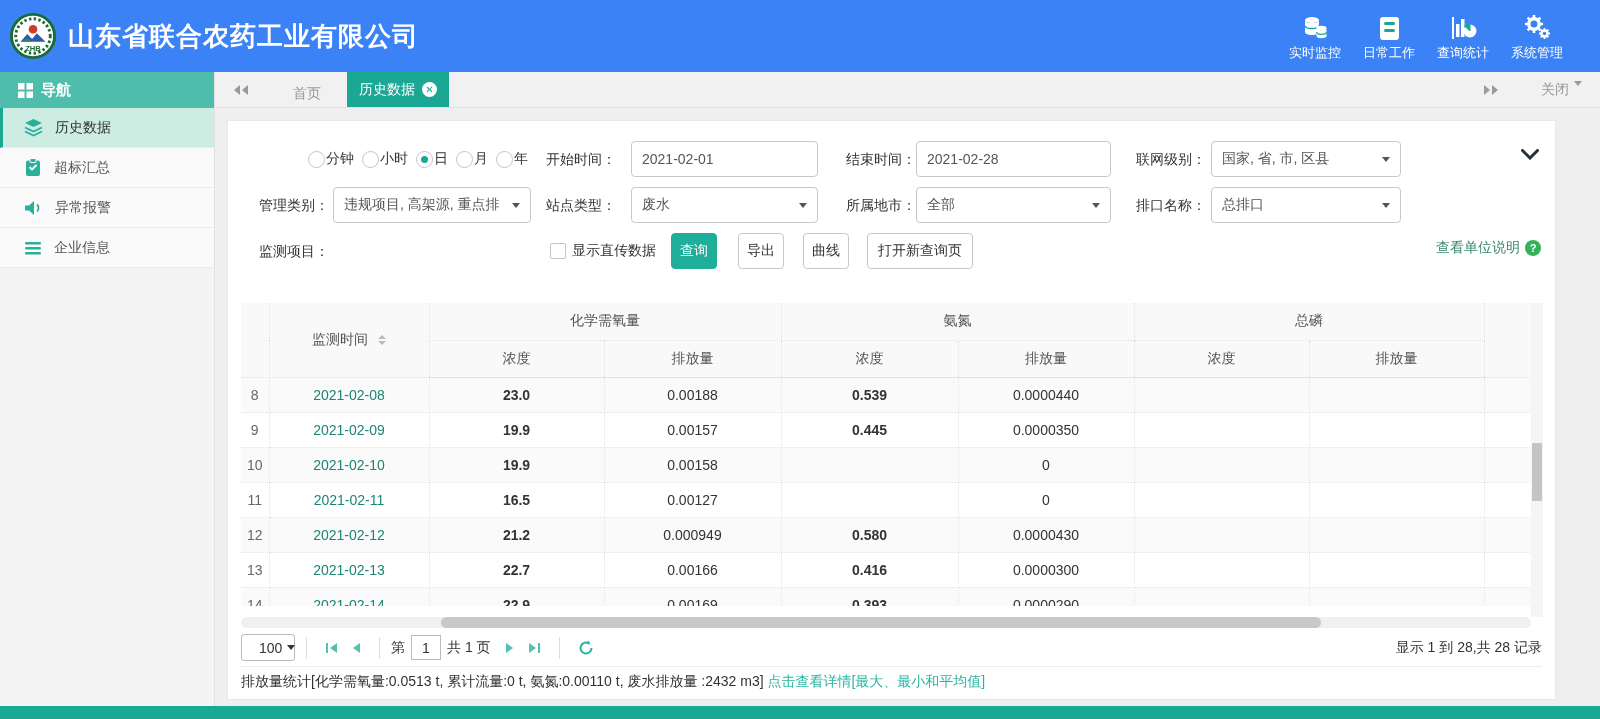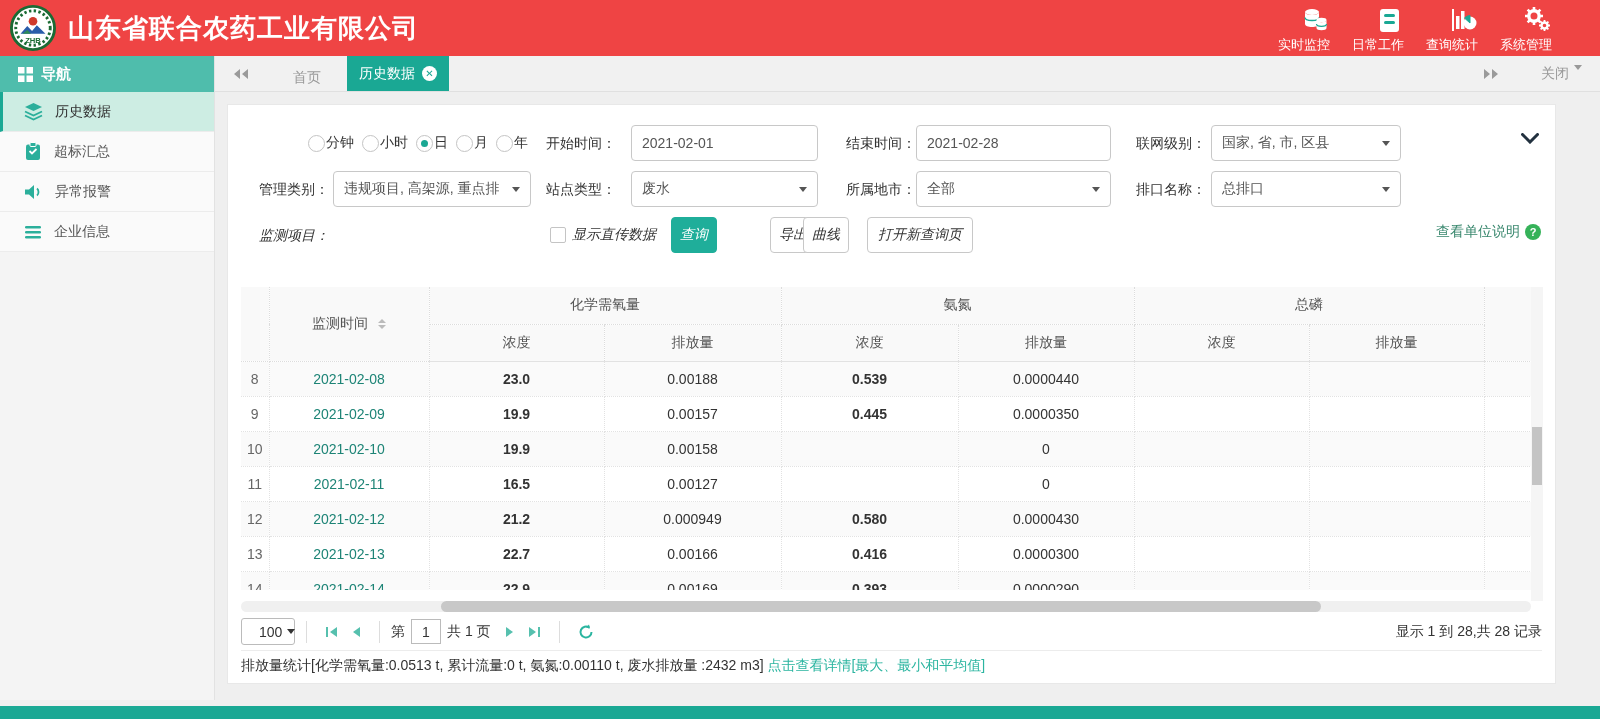--- a/index.html
+++ b/index.html
@@ -1,24 +1,24 @@
 <!DOCTYPE html>
 <html><head>
 <meta charset="utf-8">
 <style>
   * { margin:0; padding:0; box-sizing:border-box; }
   html,body { width:1600px; height:719px; overflow:hidden; background:#EFEFEF;
     font-family:"Liberation Sans","DejaVu Sans",sans-serif; font-size:14px; color:#333; }
 
   
-  .hdr { height:56px; background:#ef4444; display:flex; align-items:center; position:relative; }
+  .hdr { height:72px; background:#3b82f6; display:flex; align-items:center; position:relative; }
   .logo { width:46px; height:46px; margin-left:10px; flex:none; }
   .company { color:#fff; font-size:26px; font-weight:bold; margin-left:12px; letter-spacing:1px; }
   .hdr-right { margin-left:auto; margin-right:26px; display:flex; }
-  .h-item { width:74px; color:#fff; cursor:pointer; }
+  .h-item { width:74px; text-align:center; color:#fff; cursor:pointer; }
   .h-ic { height:32px; display:flex; align-items:flex-end; justify-content:center; }
   .h-lb { font-size:13px; margin-top:2px; }
 
   
   .main { display:flex; height:644px; }
   .sidebar { width:215px; background:#F4F4F4; border-right:1px solid #E2E2E2; flex:none; }
   .nav-hd { height:36px; background:#4FBDAC; color:#fff; font-weight:bold; font-size:15px;
     display:flex; align-items:center; padding-left:18px; gap:8px; }
   .s-item { height:40px; display:flex; align-items:center; gap:12px; padding-left:24px;
     background:#FAFAFA; border-bottom:1px solid #ECECEC; color:#555; font-size:14px; cursor:pointer; }
@@ -300,28 +300,28 @@
           <span>全部</span>
           <span class="caret"></span>
         </div>
         <div class="f-label" style="left:908px;">排口名称：</div>
         <div class="f-box" style="left:983px; width:190px;">
           <span>总排口</span>
           <span class="caret"></span>
         </div>
       </div>
 
-      <div style="position:absolute; top:112px; left:0; right:16px; height:36px;font-style:italic;">
+      <div style="position:absolute; top:112px; left:0; right:16px; height:36px;">
         <div class="f-label" style="left:31px;">监测项目：</div>
         <label style="position:absolute; left:322px; height:36px; display:flex; align-items:center; cursor:pointer;">
           <span class="chk"></span>
           <span>显示直传数据</span>
         </label>
         <div class="btn btn-primary" style="left:443px; width:46px;">查询</div>
-        <div class="btn btn-outline" style="left:510px; width:46px;margin-left:32px;">导出</div>
+        <div class="btn btn-outline" style="left:510px; width:46px;">导出</div>
         <div class="btn btn-outline" style="left:575px; width:46px;">曲线</div>
         <div class="btn btn-outline" style="left:639px; width:106px;">打开新查询页</div>
       </div>
 
       <div class="collapse">
         <svg width="18" height="11" viewBox="0 0 18 11">
           <path d="M1.5 1.5 9 9l7.5-7.5" fill="none" stroke="#22313F" stroke-width="3" stroke-linecap="round"></path>
         </svg>
       </div>
 

